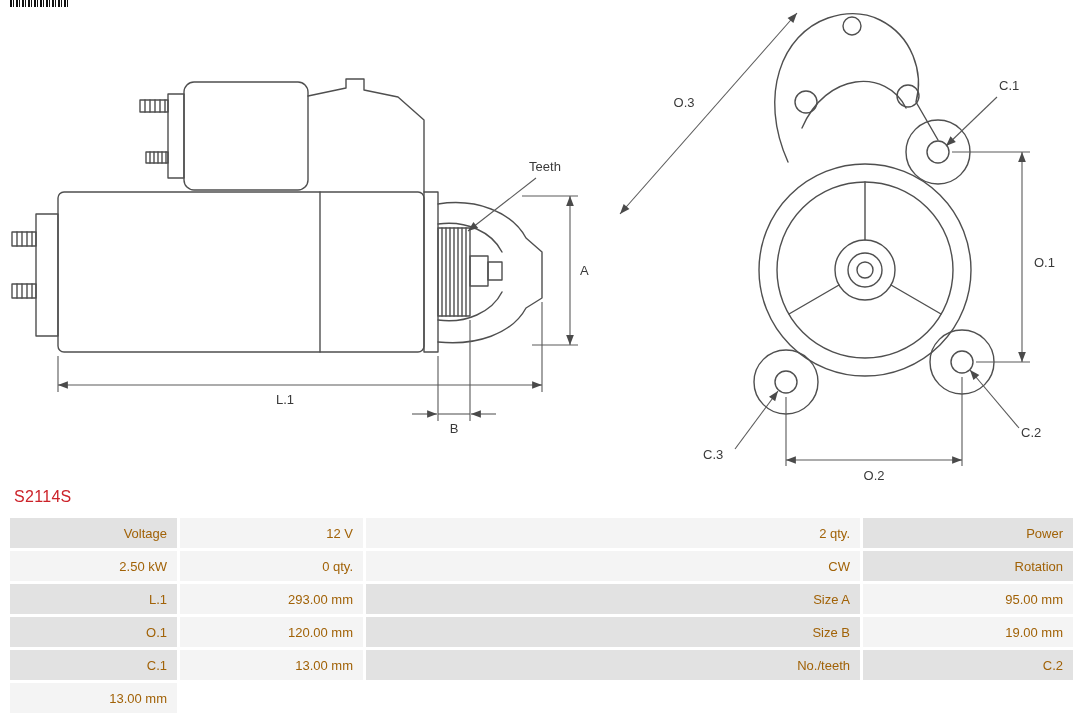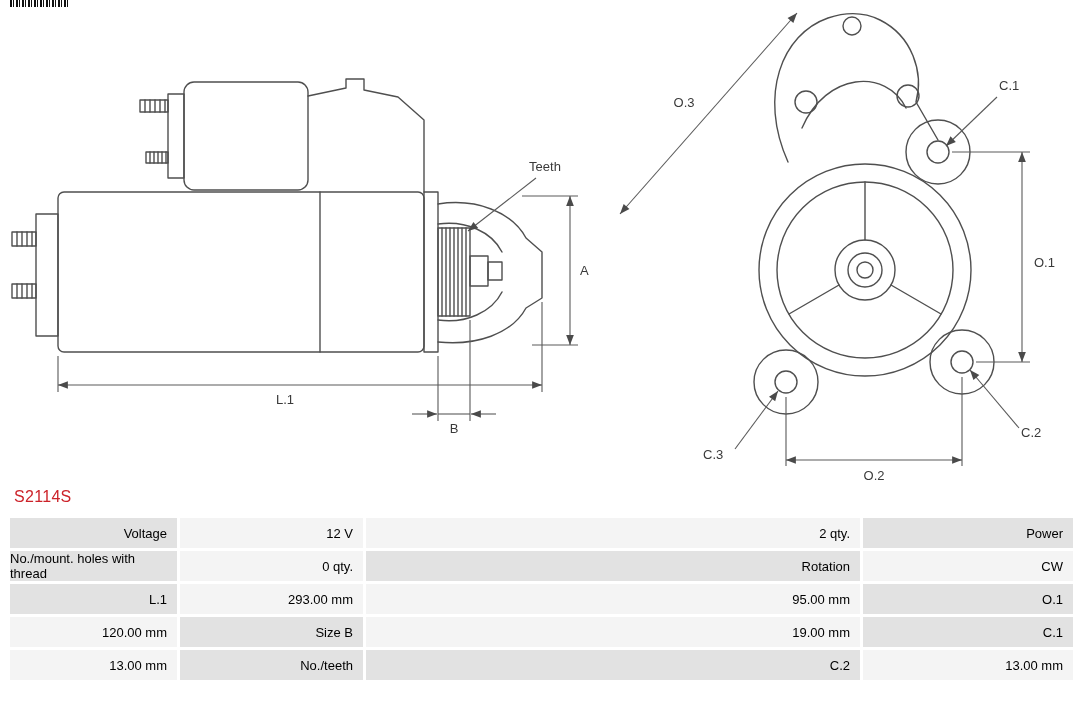--- a/index.html
+++ b/index.html
@@ -68,21 +68,21 @@
     gap: 3px;
     background: #ffffff;
   }
   .cell {
     display: flex;
     align-items: center;
     justify-content: flex-end;
     padding-right: 10px;
     box-sizing: border-box;
     font-size: 13px;
-    color: #000000;
+    color: #a16207;
   }
   .cell.label { background: #e2e2e2; }
   .cell.value { background: #f4f4f4; }
 </style>
 </head>
 <body>
 
 <div class="barcode"></div>
 
 <svg class="diagram-svg" viewBox="0 0 1080 484">
@@ -188,28 +188,29 @@
 
 <div class="part-number">S2114S</div>
 
 <div class="specs">
 
   <div class="cell label">Voltage</div>
   <div class="cell value">12 V</div>
   <div class="cell value">2 qty.</div>
 
   <div class="cell label">Power</div>
-  <div class="cell label">No./mount. holes with thread</div>
+  <div class="cell value">2.50 kW</div>
   <div class="cell value">0 qty.</div>
 
+  <div class="cell value">CW</div>
   <div class="cell label">Rotation</div>
-  <div class="cell value">CW</div>
   <div class="cell label">L.1</div>
   <div class="cell value">293.00 mm</div>
 
+  <div class="cell label">Size A</div>
   <div class="cell value">95.00 mm</div>
   <div class="cell label">O.1</div>
   <div class="cell value">120.00 mm</div>
 
   <div class="cell label">Size B</div>
   <div class="cell value">19.00 mm</div>
   <div class="cell label">C.1</div>
   <div class="cell value">13.00 mm</div>
 
   <div class="cell label">No./teeth</div>

